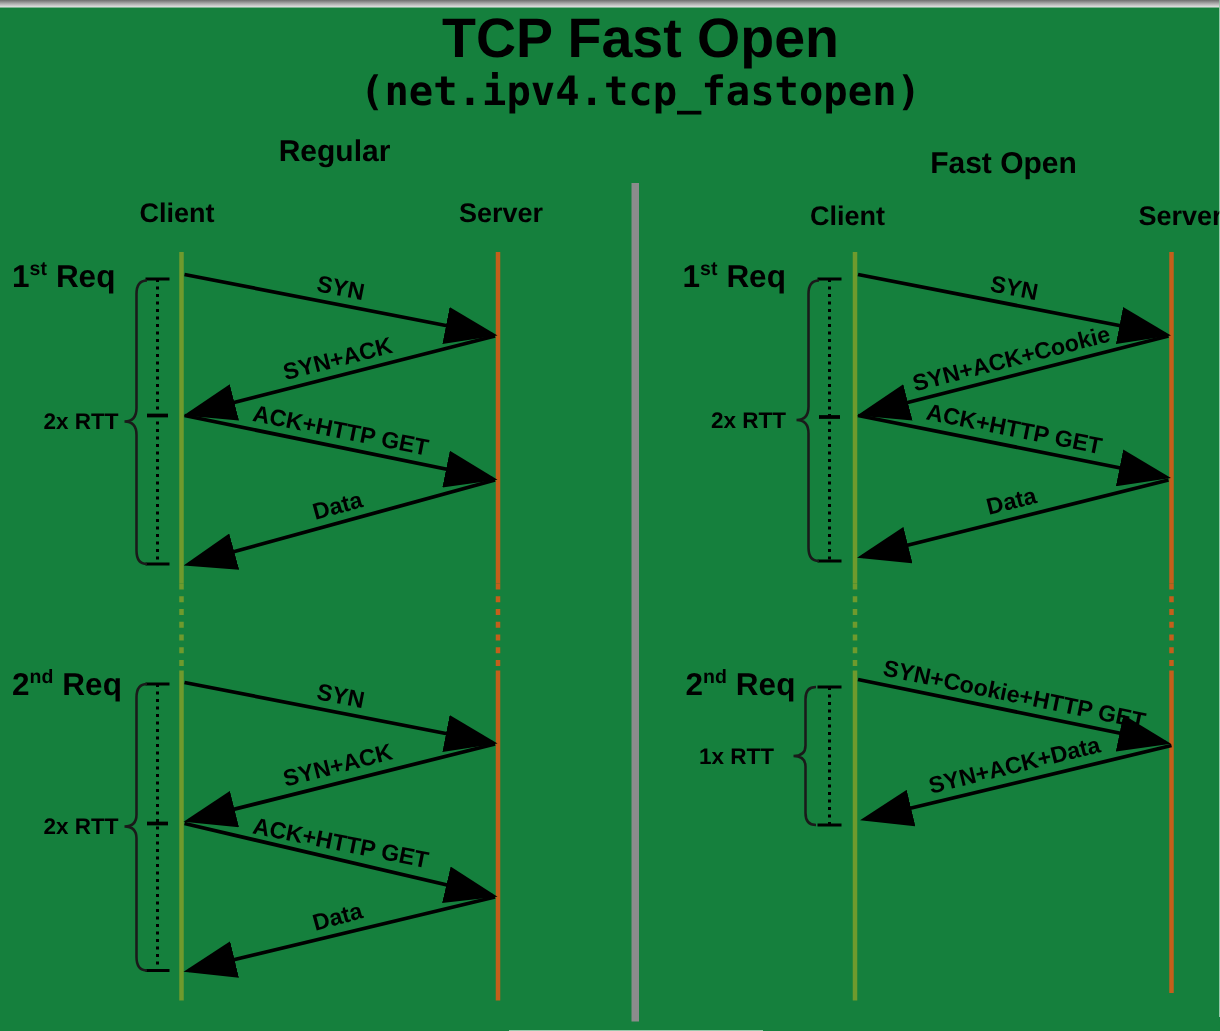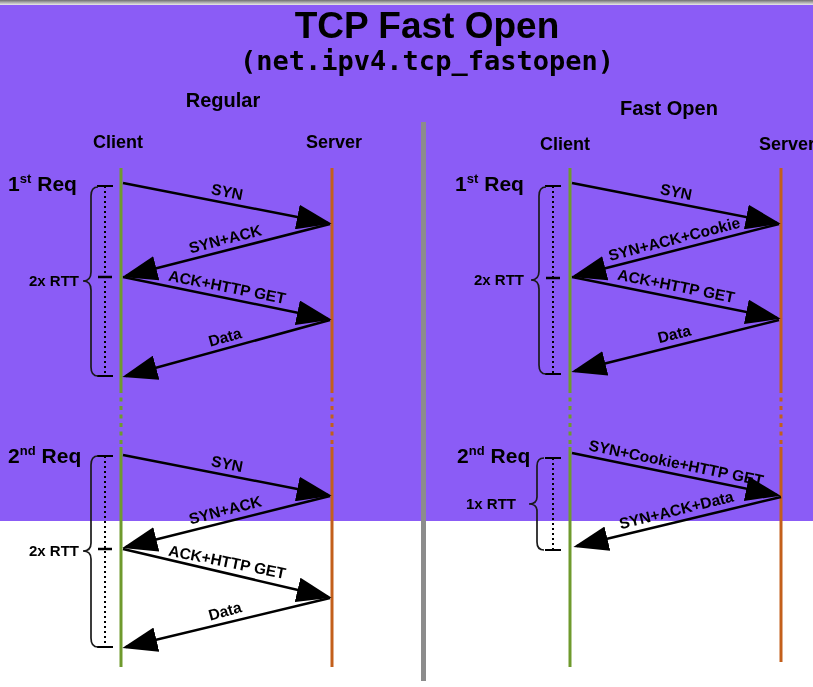--- a/index.html
+++ b/index.html
@@ -1,16 +1,16 @@
 <!DOCTYPE html>
 <html><head>
 <meta charset="utf-8">
 <style>
   html,body{margin:0;padding:0;background:#ffffff;width:813px;height:687px;overflow:hidden;}
-  #stage{position:relative;width:813px;height:521px;background:#8b5cf6;}
+  #stage{position:relative;width:813px;height:687px;background:#15803d;}
   #topbar{position:absolute;left:0;top:0;width:813px;height:5px;
           background:linear-gradient(to bottom,#6e6e6e 0%,#a9a9a9 45%,#e9e9e9 100%);}
   svg{position:absolute;left:0;top:0;}
   .t-title{font:bold 37px "Liberation Sans",sans-serif;fill:#000;}
   .t-sub{font:bold 27px "DejaVu Sans Mono",monospace;fill:#000;}
   .t-h1{font:bold 20px "Liberation Sans",sans-serif;fill:#000;}
   .t-h2{font:bold 18px "Liberation Sans",sans-serif;fill:#000;}
   .t-req{font:bold 21px "Liberation Sans",sans-serif;fill:#000;}
   .t-sup{font:bold 13px "Liberation Sans",sans-serif;fill:#000;}
   .t-rtt{font:bold 15px "Liberation Sans",sans-serif;fill:#000;}

